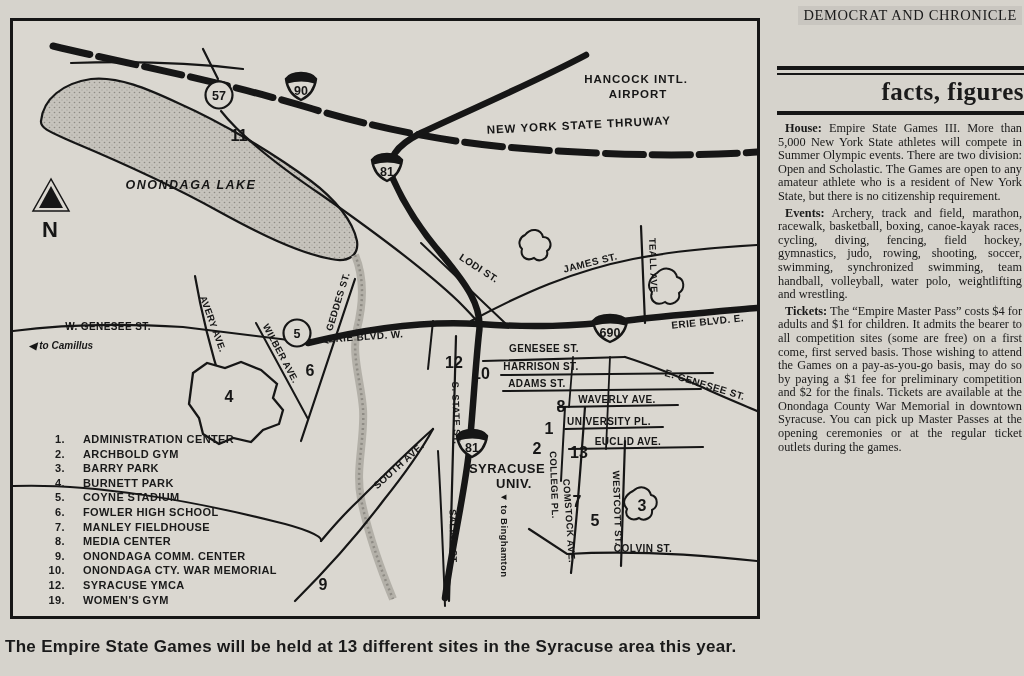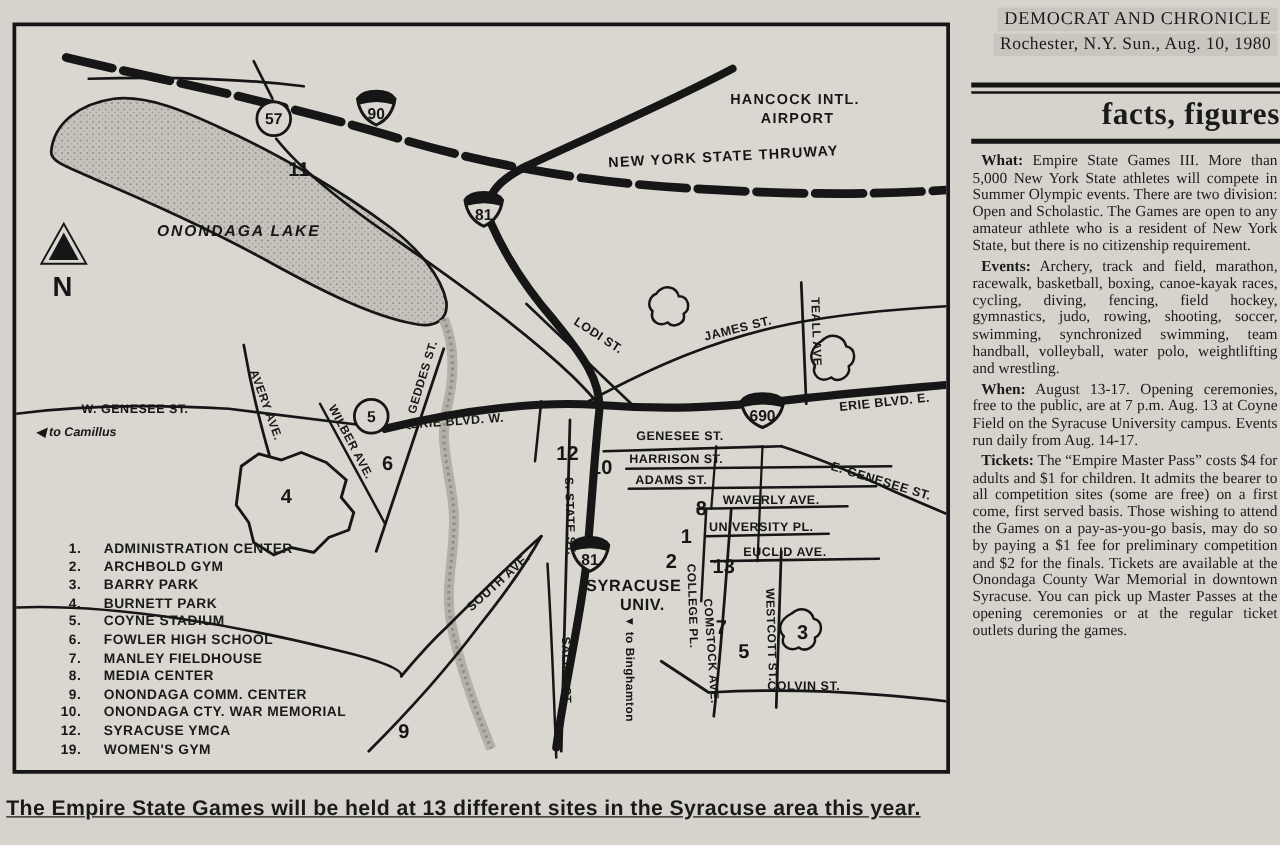--- a/index.html
+++ b/index.html
@@ -10,21 +10,21 @@
              border:3px solid #161616;background:#dad7d0;box-sizing:border-box;}
   #map-svg{position:absolute;left:0;top:0;}
   
   #legend{position:absolute;left:30px;top:411px;font-weight:bold;font-size:11px;
           line-height:14.6px;letter-spacing:.4px;white-space:nowrap;}
   .legend-row{display:flex;}
   .legend-num{width:22px;text-align:right;}
   .legend-name{margin-left:18px;}
   
   #caption{position:absolute;left:5px;top:637px;width:755px;font-weight:bold;
-           font-size:17px;letter-spacing:.3px;text-decoration:underline;}
+           font-size:17px;letter-spacing:.3px;}
   .bar{display:inline-block;background:#c9c6c0;padding:1px 5px;text-align:right;}
   #masthead{position:absolute;left:779px;top:6px;width:243px;text-align:right;
             font-family:"Liberation Serif",serif;}
   #np-name{font-size:14.5px;letter-spacing:.6px;}
   #np-date{font-size:14px;letter-spacing:.4px;margin-top:2px;}
   #rule-a{position:absolute;left:777px;top:66px;width:247px;height:4px;background:#161616;}
   #rule-b{position:absolute;left:777px;top:73px;width:247px;height:1.6px;background:#161616;}
   #facts-title{position:absolute;left:777px;top:78px;width:247px;text-align:right;
                font-family:"Liberation Serif",serif;font-weight:bold;font-size:25px;
                letter-spacing:.5px;}
@@ -256,28 +256,26 @@
           <span class="legend-num">19.</span>
           <span class="legend-name">WOMEN'S GYM</span>
         </div>
     </div>
   </div>
 
   <div id="caption">The Empire State Games will be held at 13 different sites in the Syracuse area this year.</div>
 
   <div id="masthead">
     <div id="np-name"><span class="bar">DEMOCRAT AND CHRONICLE</span></div>
-    <div id="np-date"><span class="bar">Rochester, N.Y. Sun., Aug. 10, 1980</span></div>
   </div>
 
   <div id="rule-a"></div>
   <div id="rule-b"></div>
   <div id="facts-title">facts, figures</div>
   <div id="rule-c"></div>
 
   <div id="facts-body">
-    <p><span class="lead">What:</span><span> Empire State Games III. More than 5,000 New York State athletes will compete in Summer Olympic events. There are two division: Open and Scholastic. The Games are open to any amateur athlete who is a resident of New York State, but there is no citizenship requirement.</span></p>
+    <p><span class="lead">House:</span><span> Empire State Games III. More than 5,000 New York State athletes will compete in Summer Olympic events. There are two division: Open and Scholastic. The Games are open to any amateur athlete who is a resident of New York State, but there is no citizenship requirement.</span></p>
     <p><span class="lead">Events:</span><span> Archery, track and field, marathon, racewalk, basketball, boxing, canoe-kayak races, cycling, diving, fencing, field hockey, gymnastics, judo, rowing, shooting, soccer, swimming, synchronized swimming, team handball, volleyball, water polo, weightlifting and wrestling.</span></p>
-    <p><span class="lead">When:</span><span> August 13-17. Opening ceremonies, free to the public, are at 7 p.m. Aug. 13 at Coyne Field on the Syracuse University campus. Events run daily from Aug. 14-17.</span></p>
     <p><span class="lead">Tickets:</span><span> The “Empire Master Pass” costs $4 for adults and $1 for children. It admits the bearer to all competition sites (some are free) on a first come, first served basis. Those wishing to attend the Games on a pay-as-you-go basis, may do so by paying a $1 fee for preliminary competition and $2 for the finals. Tickets are available at the Onondaga County War Memorial in downtown Syracuse. You can pick up Master Passes at the opening ceremonies or at the regular ticket outlets during the games.</span></p>
   </div>
 
 </div>
 
 </body></html>

